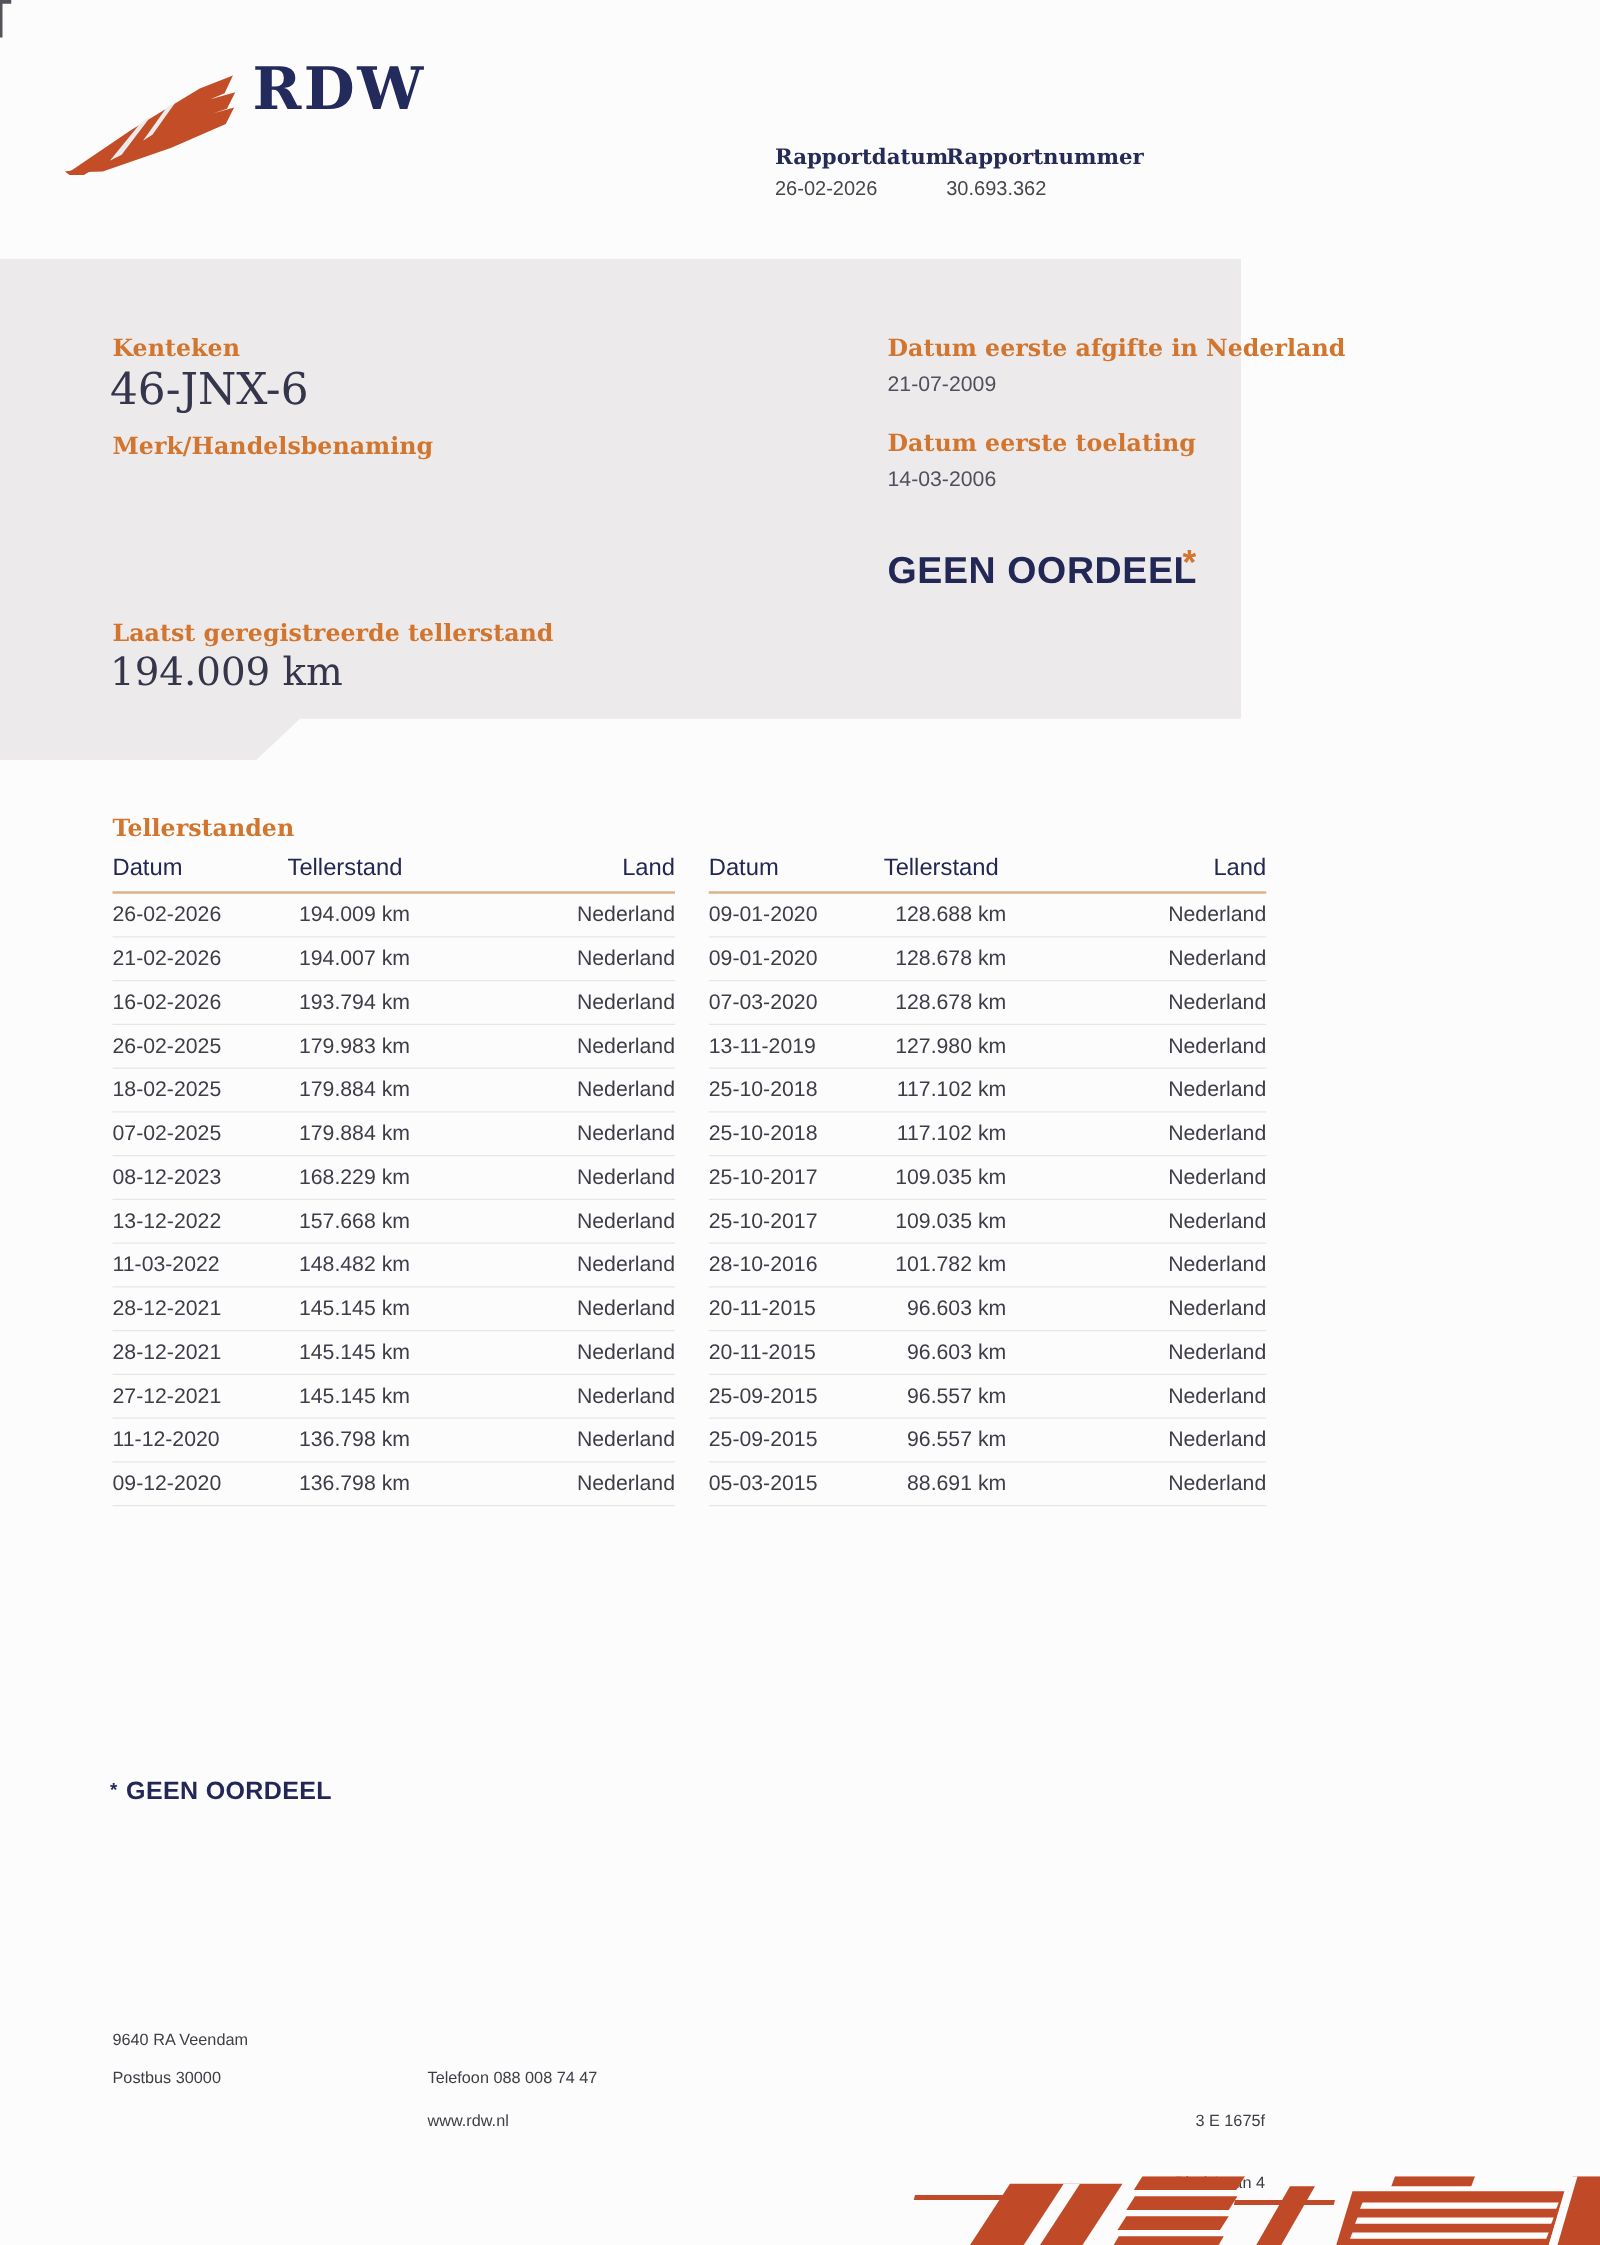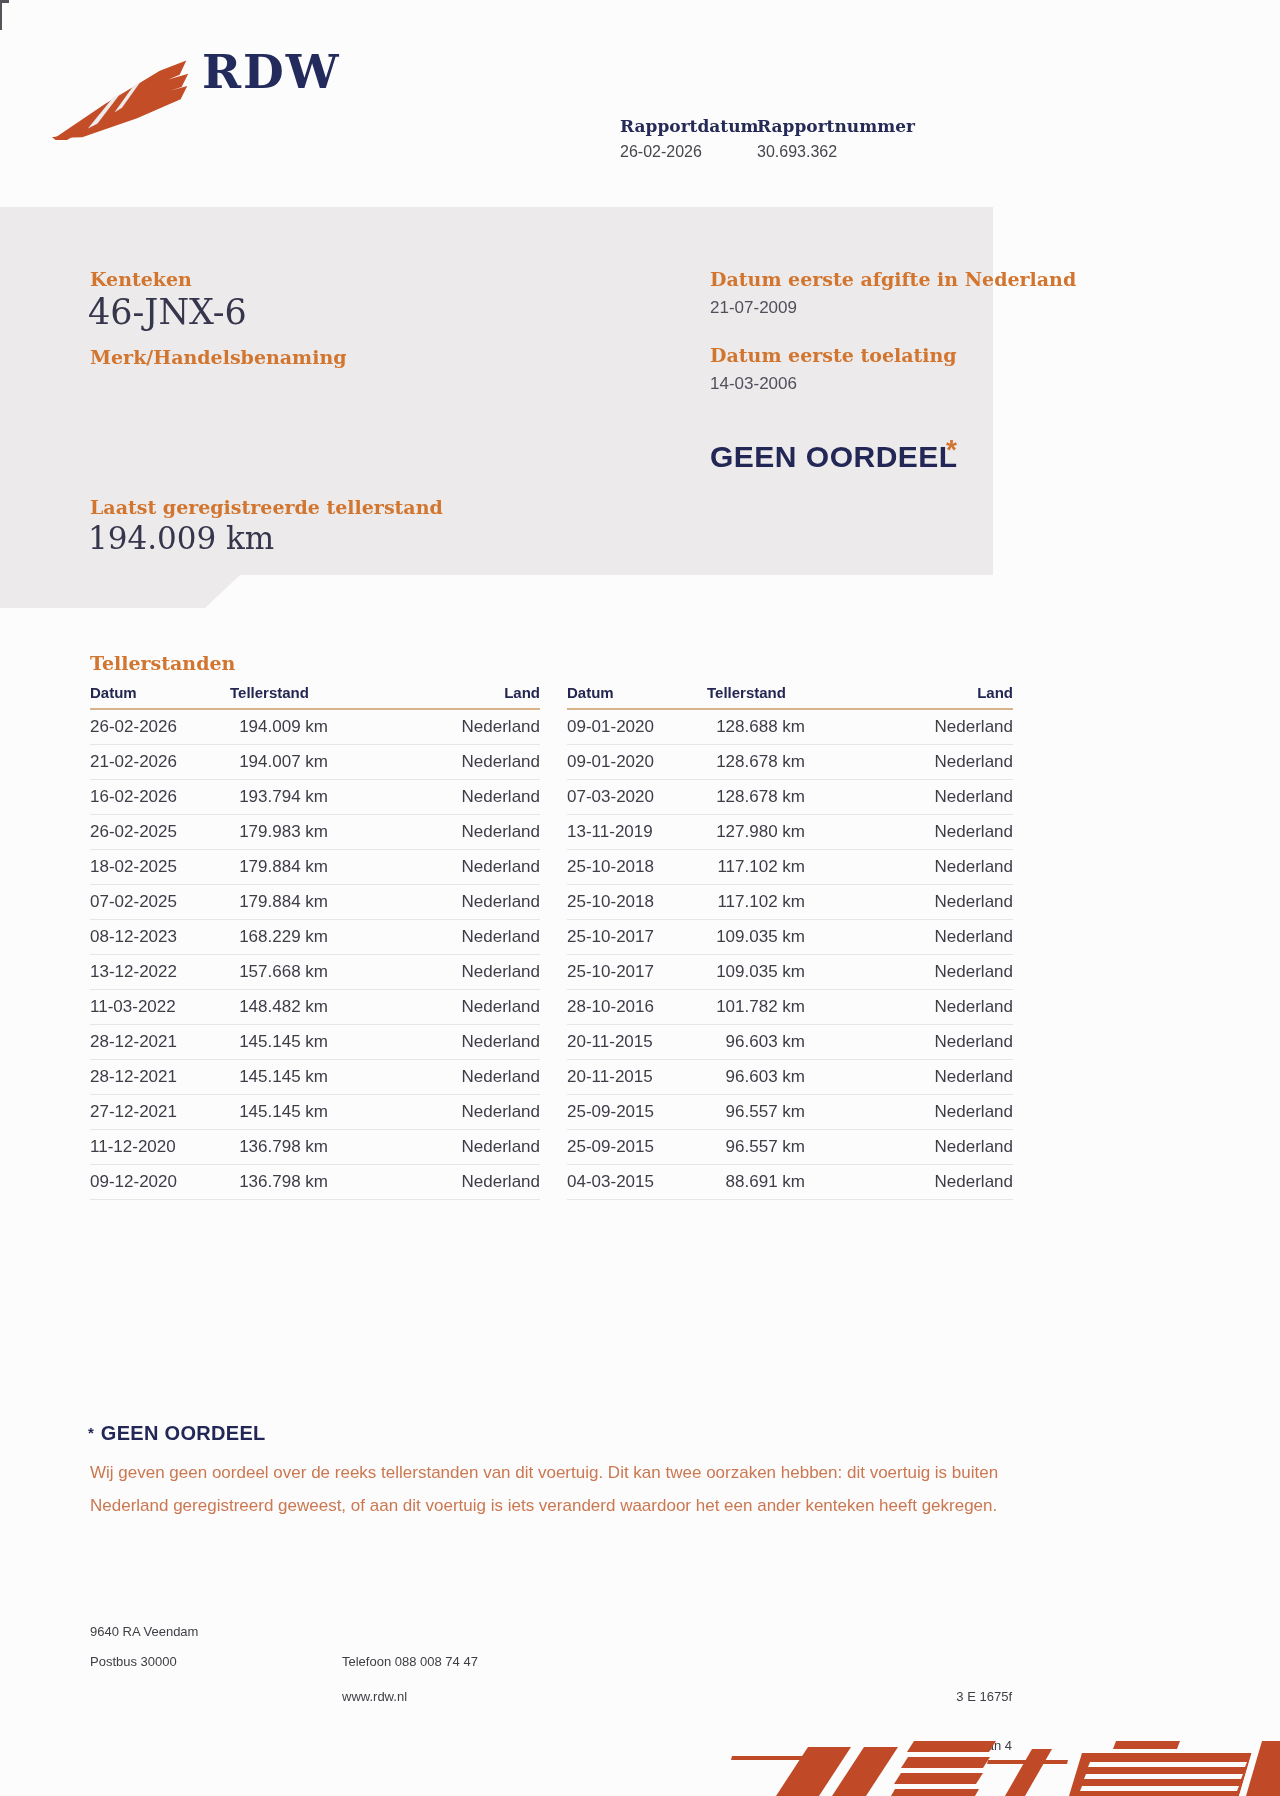--- a/index.html
+++ b/index.html
@@ -60,21 +60,21 @@
   
   .table-title {
     position:absolute; left:90px; top:652px;
     font-family:"DejaVu Serif", serif; font-weight:700; font-size:19px; color:#d2752e;
   }
   .mtable { position:absolute; top:684px; }
   .mtable.left  { left:90px;  width:450px; }
   .mtable.right { left:567px; width:446px; }
   .thead, .trow { display:grid; grid-template-columns:140px 98px 1fr; }
   .thead {
-    font-weight:700; font-size:15px; color:#232751;
+    font-weight:400; font-size:19px; color:#232751;
     padding-bottom:7px; border-bottom:2px solid #d7b28a;
   }
   .thead .h-land { text-align:right; }
   .trow {
     height:35px; align-items:center;
     font-size:17px; color:#3d3d47;
     border-bottom:1px solid #e8e6e5;
   }
   .trow .c-tellerstand { text-align:right; }
   .trow .c-land { text-align:right; }
@@ -296,32 +296,31 @@
           <span class="cell c-datum">25-09-2015</span>
           <span class="cell c-tellerstand">96.557 km</span>
           <span class="cell c-land">Nederland</span>
         </div>
         <div class="trow">
           <span class="cell c-datum">25-09-2015</span>
           <span class="cell c-tellerstand">96.557 km</span>
           <span class="cell c-land">Nederland</span>
         </div>
         <div class="trow">
-          <span class="cell c-datum">04-03-2015</span>
+          <span class="cell c-datum">05-03-2015</span>
           <span class="cell c-tellerstand">88.691 km</span>
           <span class="cell c-land">Nederland</span>
         </div>
       </div>
   </div>
 
   <div class="footnote-head">
     <span class="footnote-star">*</span>
     <span class="footnote-title">GEEN OORDEEL</span>
   </div>
-  <p class="footnote-text">Wij geven geen oordeel over de reeks tellerstanden van dit voertuig. Dit kan twee oorzaken hebben: dit voertuig is buiten Nederland geregistreerd geweest, of aan dit voertuig is iets veranderd waardoor het een ander kenteken heeft gekregen.</p>
 
   <div class="ftext f-a1">Postbus 30000</div>
   <div class="ftext f-a2">9640 RA Veendam</div>
   <div class="ftext f-ph">Telefoon 088 008 74 47</div>
   <div class="ftext f-ws">www.rdw.nl</div>
   <div class="ftext f-pg">Blad 1 van 4</div>
   <div class="ftext f-cd">3 E 1675f</div>
 
   <svg class="speed-graphic" width="600" height="55" viewBox="0 0 600 55">
     <g fill="#c04a28">

